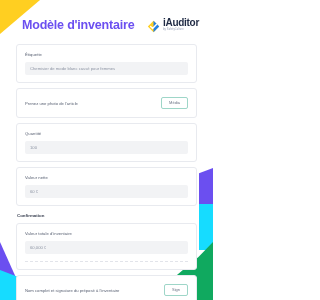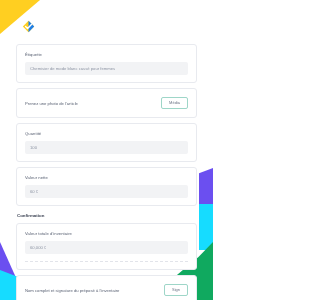--- a/index.html
+++ b/index.html
@@ -155,28 +155,33 @@
 <div class="page">
 
   <div class="deco deco-tl-yellow"></div>
   <div class="deco deco-r-purple"></div>
   <div class="deco deco-r-cyan"></div>
   <div class="deco deco-br-green"></div>
   <div class="deco deco-bl-purple"></div>
   <div class="deco deco-bl-cyan"></div>
 
   <div class="header">
+    <div class="doc-title">Modèle d'inventaire</div>
     <div class="brand">
       <span class="brand-mark">
         <svg viewBox="0 0 24 24" width="13" height="13">
           <path d="M12 1.5 L22.5 12 L12 22.5 L1.5 12 Z" fill="#ffcf21"></path>
           <path d="M12 1.5 L22.5 12 L12 22.5 Z" fill="#1f7fe8"></path>
           <path d="M6.6 12.2 L10.3 15.8 L17.4 8.2" fill="none" stroke="#ffffff" stroke-width="2.6" stroke-linecap="round" stroke-linejoin="round"></path>
         </svg>
       </span>
+      <span class="brand-text">
+        <span class="brand-name">iAuditor</span>
+        <span class="brand-sub">by SafetyCulture</span>
+      </span>
     </div>
   </div>
 
   <div class="body">
 
     <div class="card">
       <div class="card-label">Étiquette</div>
       <div class="field">
         <span class="field-value">Chemisier de mode blanc cassé pour femmes</span>
       </div>

